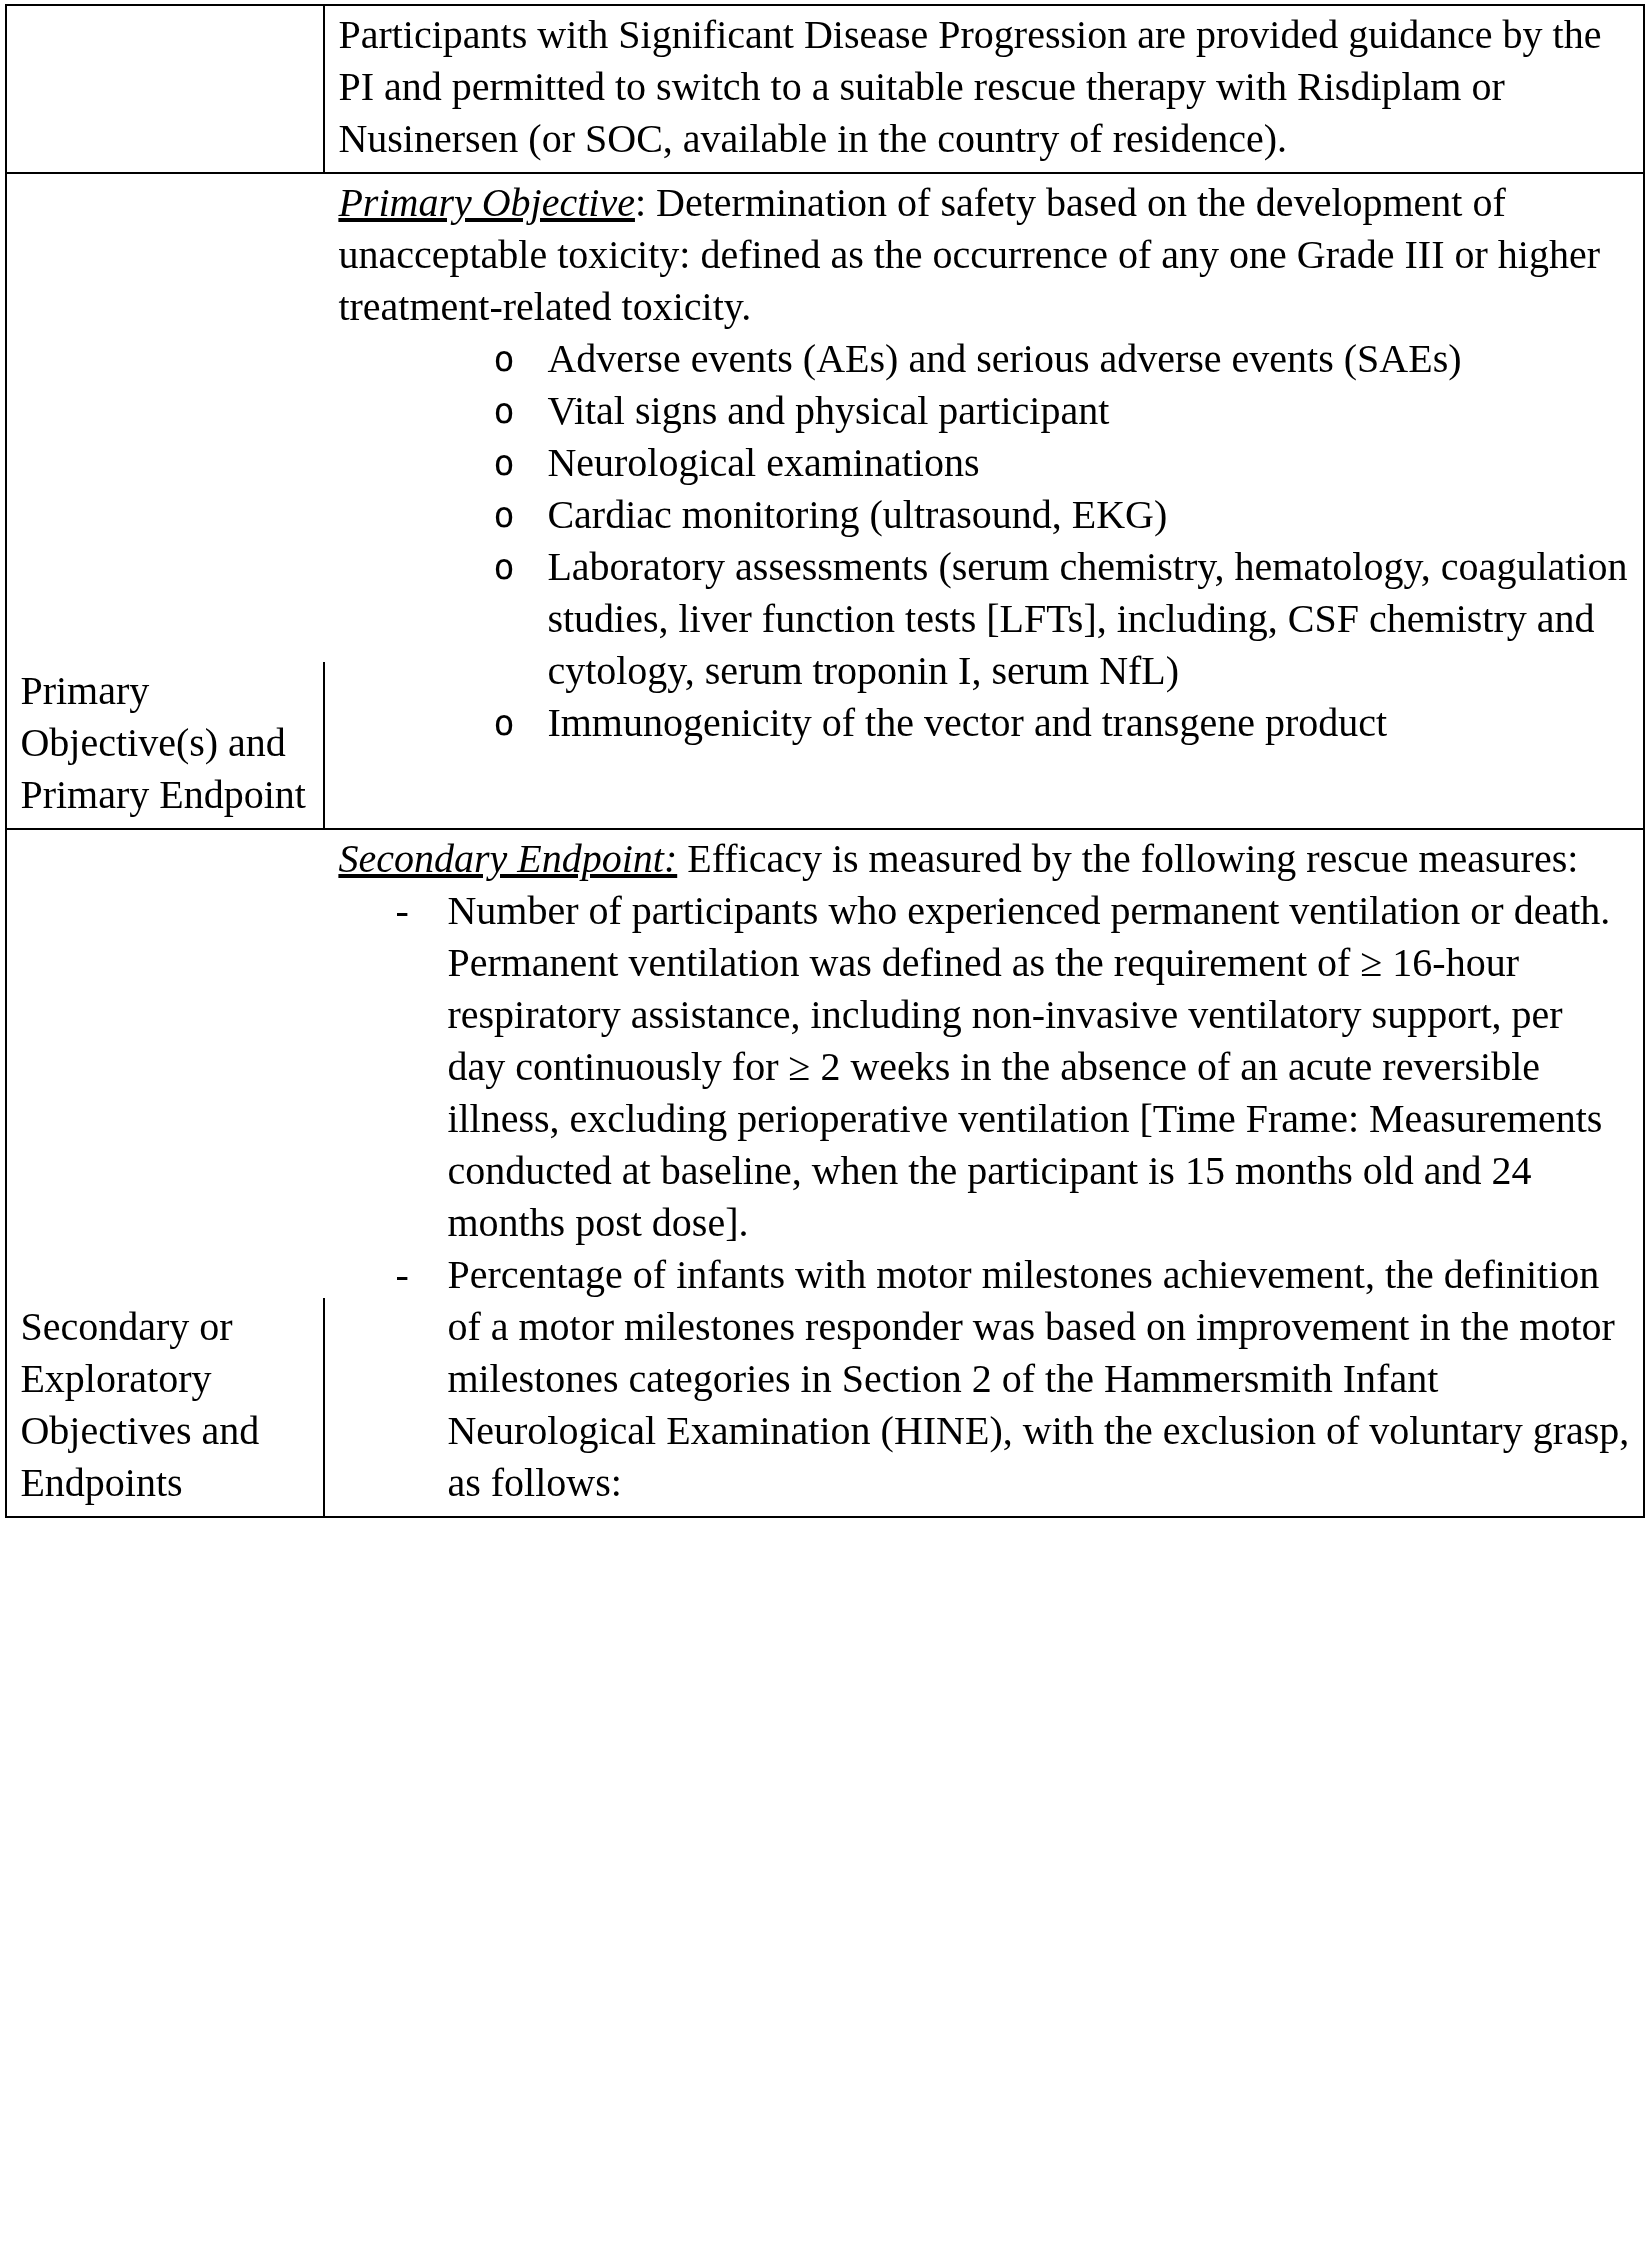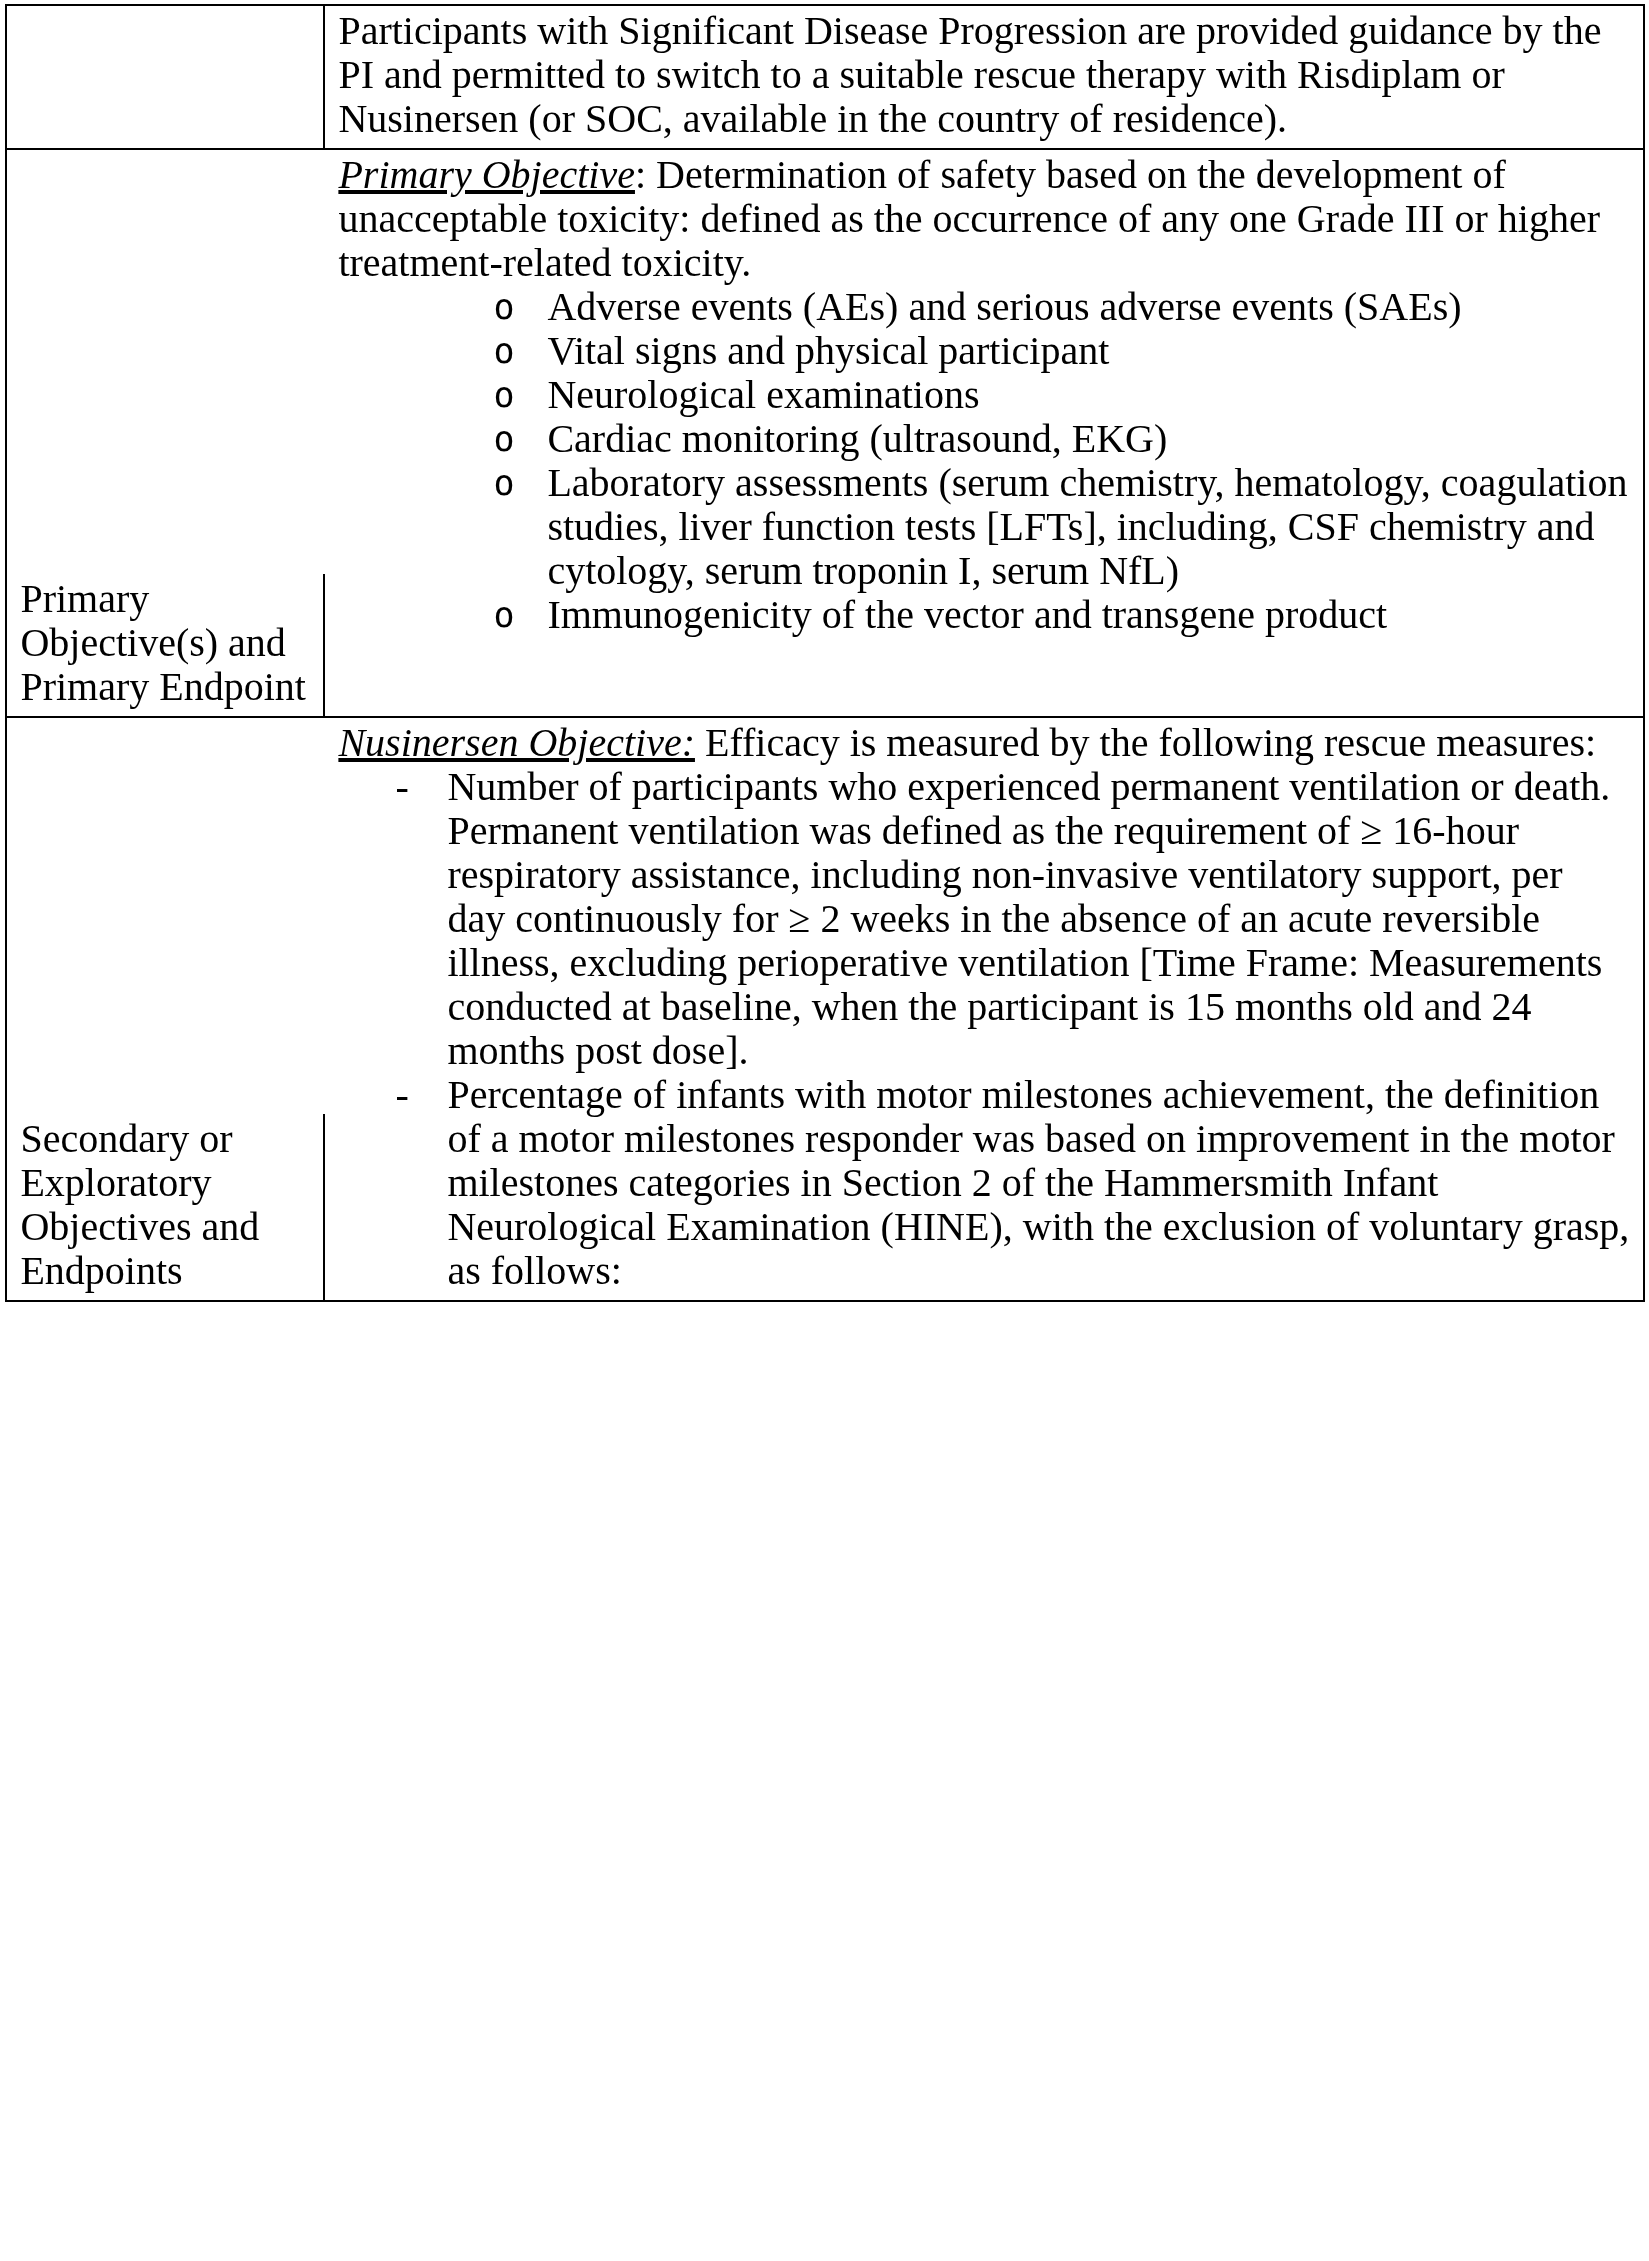--- a/index.html
+++ b/index.html
@@ -23,21 +23,21 @@
     display: flex;
     align-items: stretch;
   }
   .trow + .trow {
     border-top: 2.5px solid #000000;
     align-items: flex-end;
   }
   .cell {
     box-sizing: border-box;
     font-size: 40px;
-    line-height: 44px;
+    line-height: 52px;
   }
   .cell-label {
     flex: 0 0 318px;
     width: 318px;
     border-right: 2.5px solid #000000;
     padding: 3.3px 13.4px 6.7px 13.4px;
   }
   .cell-content {
     flex: 1 1 auto;
     padding: 3.3px 13.4px 6.7px 13.4px;
@@ -120,21 +120,21 @@
           <span class="item-text">Immunogenicity of the vector and transgene product</span>
         </div>
       </div>
       <div class="blank-line"></div>
     </div>
   </div>
 
   <div class="trow">
     <div class="cell cell-label">Secondary or Exploratory Objectives and Endpoints</div>
     <div class="cell cell-content">
-      <p class="para"><span class="italic">Nusinersen Objective:</span><span> Efficacy is measured by the following rescue measures:</span></p>
+      <p class="para"><span class="italic">Secondary Endpoint:</span><span> Efficacy is measured by the following rescue measures:</span></p>
       <div class="dash-list">
         <div class="dash-item">
           <span class="marker">-</span>
           <span class="item-text">Number of participants who experienced permanent ventilation or death. Permanent ventilation was defined as the requirement of ≥ 16-hour respiratory assistance, including non-invasive ventilatory support, per day continuously for ≥ 2 weeks in the absence of an acute reversible illness, excluding perioperative ventilation [Time Frame: Measurements conducted at baseline, when the participant is 15 months old and 24 months post dose].</span>
         </div>
         <div class="dash-item">
           <span class="marker">-</span>
           <span class="item-text">Percentage of infants with motor milestones achievement, the definition of a motor milestones responder was based on improvement in the motor milestones categories in Section 2 of the Hammersmith Infant Neurological Examination (HINE), with the exclusion of voluntary grasp, as follows:</span>
         </div>
       </div>

